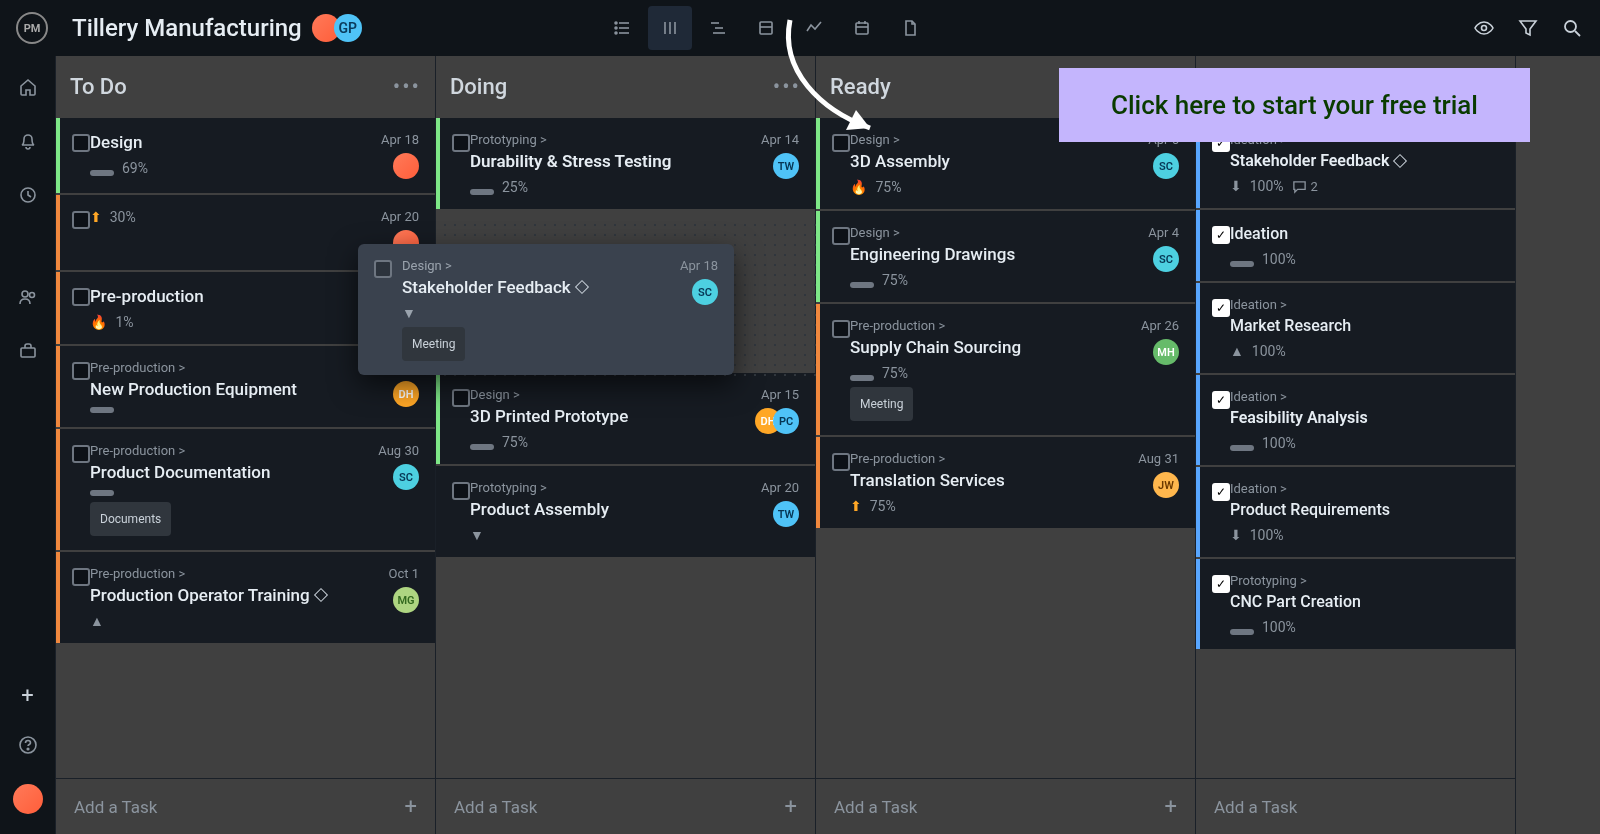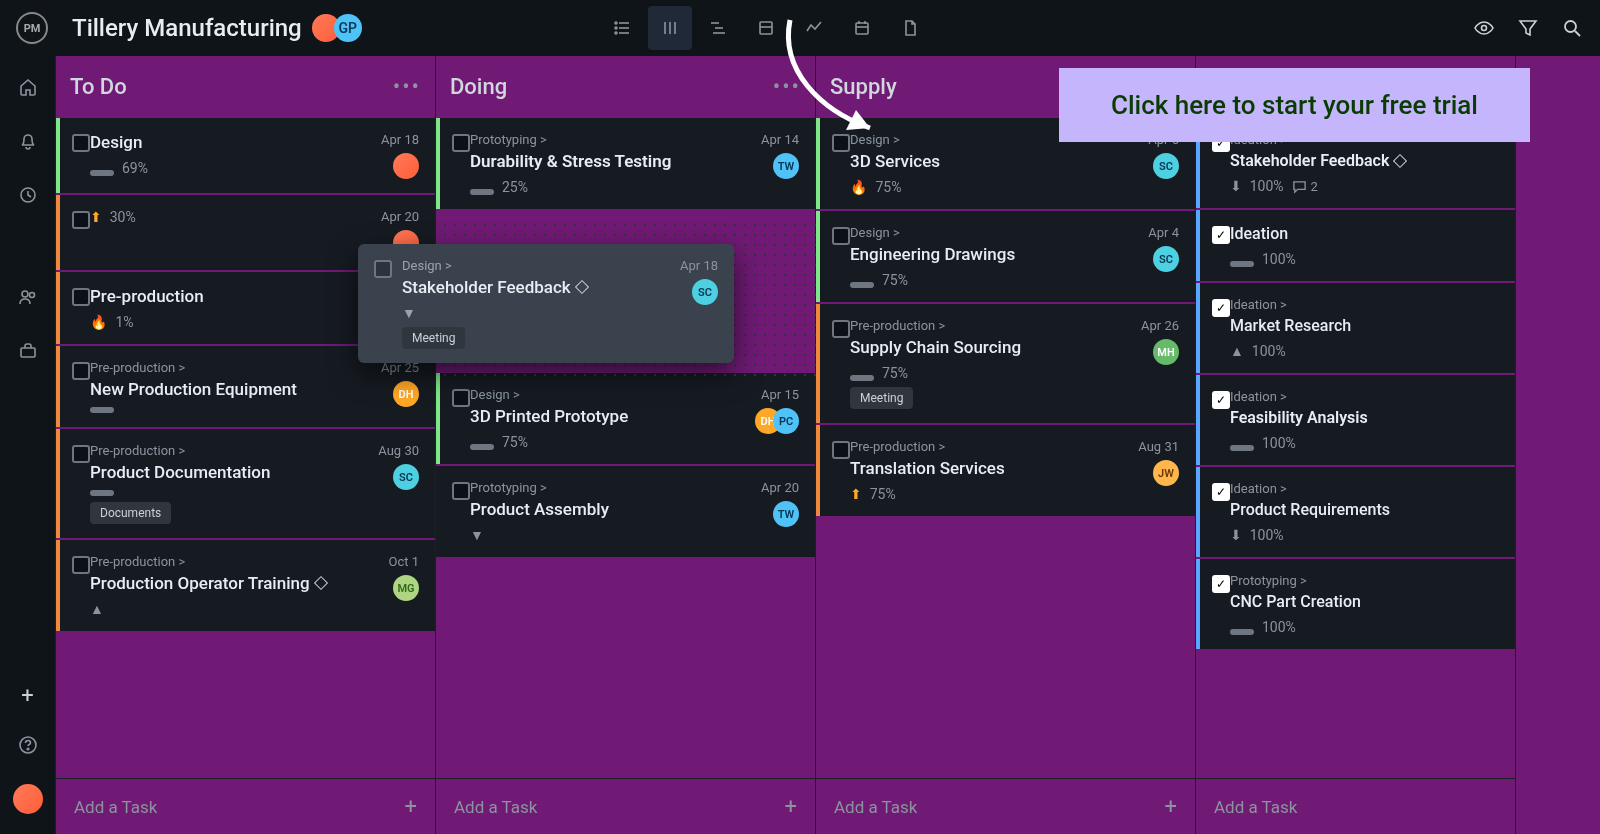--- a/index.html
+++ b/index.html
@@ -12,21 +12,21 @@
     .av.o{background:linear-gradient(135deg,#ff7a59,#ff5e3a)}
     .av.gp{background:#4fc3f7;color:#0a3b5c}
     .view-toggles{position:absolute;left:600px;display:flex;gap:4px}
     .vt{width:44px;height:44px;display:flex;align-items:center;justify-content:center;color:#8b949e;cursor:pointer;border-radius:4px}
     .vt.active{background:#1f2937}
     .top-right{position:absolute;right:16px;display:flex;gap:20px}
     .tri{width:24px;height:24px;display:flex;align-items:center;justify-content:center;color:#c9d1d9;cursor:pointer}
     .sidebar{position:absolute;left:0;top:56px;bottom:0;width:56px;background:#0f1419;display:flex;flex-direction:column;align-items:center;padding-top:20px;gap:32px;border-right:1px solid #1a2028}
     .sb-icon{width:22px;height:22px;color:#8b949e;cursor:pointer;display:flex;align-items:center;justify-content:center}
     .sb-bottom{margin-top:auto;margin-bottom:20px;display:flex;flex-direction:column;align-items:center;gap:28px}
-    .board{position:absolute;left:56px;top:56px;right:0;bottom:0;display:flex;overflow-x:auto;background:#701a75}
+    .board{position:absolute;left:56px;top:56px;right:0;bottom:0;display:flex;overflow-x:auto;background:#404040}
     .col{flex:0 0 380px;display:flex;flex-direction:column;border-right:1px solid #1a2028}
     .col-head{height:60px;display:flex;align-items:center;justify-content:space-between;padding:0 14px}
     .col-title{font-size:22px;font-weight:500;color:#d0d7de}
     .col-menu{color:#8b949e;font-size:22px;letter-spacing:2px;cursor:pointer}
     .cards{flex:1;overflow-y:auto}
     .card{background:#161b22;margin:2px 0;padding:14px 16px;position:relative;display:flex;}
     .card .stripe{position:absolute;left:0;top:0;bottom:0;width:4px}
     .card.grn .stripe{background:#7ee787}
     .card.org .stripe{background:#f0883e}
     .card.blu .stripe{background:#58a6ff}
@@ -50,21 +50,21 @@
     .mini-av.mg{background:#aed581;color:#33691e}
     .mini-av.dh{background:#ffa726;color:#fff}
     .mini-av.pc{background:#4fc3f7;color:#063654}
     .avgroup{display:flex}
     .avgroup .mini-av{margin-left:-8px}
     .pri-icon{font-size:14px}
     .pri-icon.up{color:#ffa726}
     .pri-icon.down{color:#8b949e}
     .pri-icon.hot{color:#ff5722}
     .pri-icon.aup{color:#8b949e}
-    .tag{display:inline-block;background:#30363d;color:#c9d1d9;font-size:12px;padding:4px 10px;border-radius:4px;margin-top:6px}
+    .tag{display:inline-block;background:#30363d;color:#c9d1d9;font-size:12px;padding:10px 10px;border-radius:4px;margin-top:6px}
     .add-task{height:56px;display:flex;align-items:center;justify-content:space-between;padding:0 18px;color:#8b949e;font-size:17px;cursor:pointer;border-top:1px solid #1a2028}
     .add-task .plus{font-size:22px}
     .diamond{display:inline-block;transform:rotate(45deg);width:10px;height:10px;border:1.5px solid #c9d1d9}
     .comments-badge{display:inline-flex;align-items:center;gap:4px;font-size:13px;color:#8b949e}
     
     .drag-card{position:absolute;left:358px;top:244px;width:376px;background:#3a424e;border-radius:6px;padding:14px 16px;box-shadow:0 10px 28px rgba(0,0,0,.6);z-index:50;display:flex;gap:10px}
     .drag-card .chk{border-color:#6e7681;background:#2c333c}
     .drag-card .breadcrumb{color:#9aa3ad}
     .drag-card .task-title{color:#e6edf3}
     .dropzone{position:absolute;left:440px;top:220px;width:376px;height:160px;background-image:radial-gradient(#30363d 1px,transparent 1px);background-size:10px 10px;z-index:40}
@@ -366,29 +366,29 @@
       </div>
     </div>
     <div class="add-task">
         <span>Add a Task</span>
         <span class="plus">+</span>
       </div>
   </div>
 
   <div class="col">
     <div class="col-head">
-      <div class="col-title">Supply</div>
+      <div class="col-title">Ready</div>
     </div>
     <div class="cards">
       <div class="card grn">
           <div class="stripe"></div>
         <div class="chk"></div>
         <div class="card-body">
           <div class="breadcrumb">Design &gt;</div>
-          <div class="task-title">3D Services</div>
+          <div class="task-title">3D Assembly</div>
           <div class="meta-row">
               <span class="pri-icon hot">🔥</span>
               <span class="pct">75%</span>
             </div>
         </div>
         <div class="card-right">
             <div class="date">Apr 6</div>
             <div class="mini-av sc">SC</div>
           </div>
       </div>

